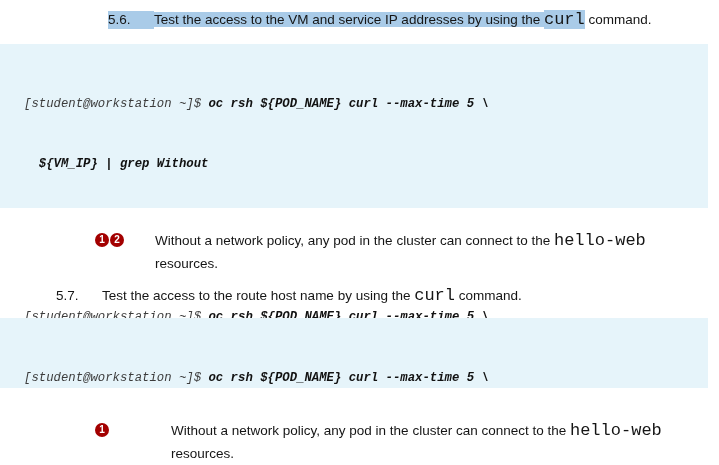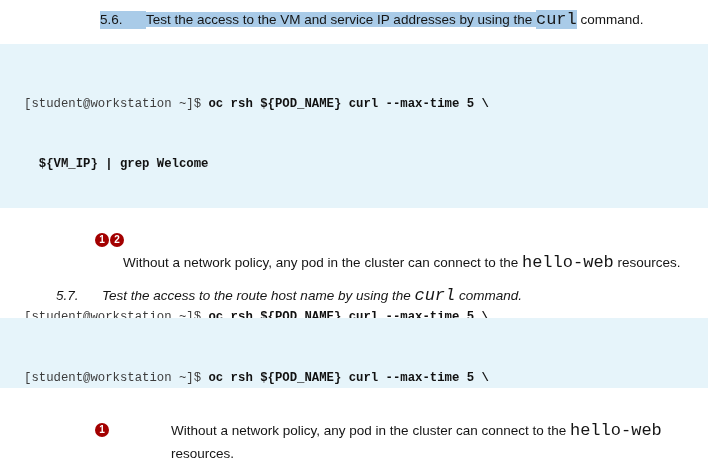--- a/index.html
+++ b/index.html
@@ -30,31 +30,30 @@
     flex: 0 0 46px;
     text-align: left;
     white-space: nowrap;
   }
   .step-text {
     flex: 1 1 auto;
   }
 
   #step-56 {
     position: absolute;
-    left: 56px;
+    left: 64px;
     top: 9px;
     right: 8px;
     padding-left: 44px;
   }
   #step-57 {
     position: absolute;
     left: 56px;
     top: 285px;
     right: 8px;
-    font-style: italic;
   }
 
   
   .sel {
     background: #a9cbe8;
   }
 
   .mono-inline {
     font-family: "Liberation Mono", monospace;
     font-size: 17px;
@@ -70,21 +69,21 @@
     font-size: 12.3px;
     line-height: 1.62;
     color: #1c1c1c;
     box-sizing: border-box;
     padding: 11px 0 11px 24px;
     white-space: pre;
   }
   #codeblock-1 { top: 44px; height: 164px; }
   #codeblock-2 { top: 318px; height: 70px; }
 
-  .code-line { position: relative; }
+  .code-line { position: relative; font-style: italic; }
   .code-gap { height: 14px; }
 
   .prompt { color: #3c3c3c; font-weight: normal; }
   .cmd { font-weight: bold; color: #111111; }
   .out { color: #1c1c1c; }
 
   
   .callout {
     display: inline-block;
     width: 14px;
@@ -104,21 +103,21 @@
 
   
   .annotation {
     position: absolute;
     display: flex;
     align-items: flex-start;
     font-size: 13.5px;
     line-height: 1.45;
     color: #151515;
   }
-  #annotation-1 { left: 95px; top: 229px; right: 20px; flex-direction: column; }
+  #annotation-1 { left: 95px; top: 229px; right: 20px; }
   #annotation-2 { left: 95px; top: 419px; right: 20px; }
 
   .anno-marks {
     flex: 0 0 auto;
     white-space: nowrap;
     padding-top: 2px;
   }
   #annotation-1 .anno-marks { width: 32px; }
   #annotation-2 .anno-marks { width: 48px; }
   .anno-marks .callout + .callout { margin-left: 1px; }
@@ -128,21 +127,21 @@
 </head>
 <body>
 
 <div class="step" id="step-56">
   <span class="step-num sel">5.6.</span>
   <span class="step-text"><span class="sel">Test the access to the VM and service IP addresses by using the </span><span class="sel mono-inline">curl</span><span> command.</span></span>
 </div>
 
 <div class="codeblock" id="codeblock-1">
   <div class="code-line"><span class="prompt">[student@workstation ~]$ </span><span class="cmd">oc rsh ${POD_NAME} curl --max-time 5 \</span></div>
-  <div class="code-line"><span class="cmd">  ${VM_IP} | grep Welcome</span></div>
+  <div class="code-line"><span class="cmd">  ${VM_IP} | grep Without</span></div>
 
   <div class="code-gap"></div>
 
   <div class="code-line"><span class="prompt">[student@workstation ~]$ </span><span class="cmd">oc rsh ${POD_NAME} curl --max-time 5 \</span></div>
   <div class="code-line"><span class="cmd">  ${SVC_IP} | grep Welcome</span></div>
   
 </div>
 
 <div class="annotation" id="annotation-1">
   <span class="anno-marks"><span class="callout">1</span><span class="callout">2</span></span>

